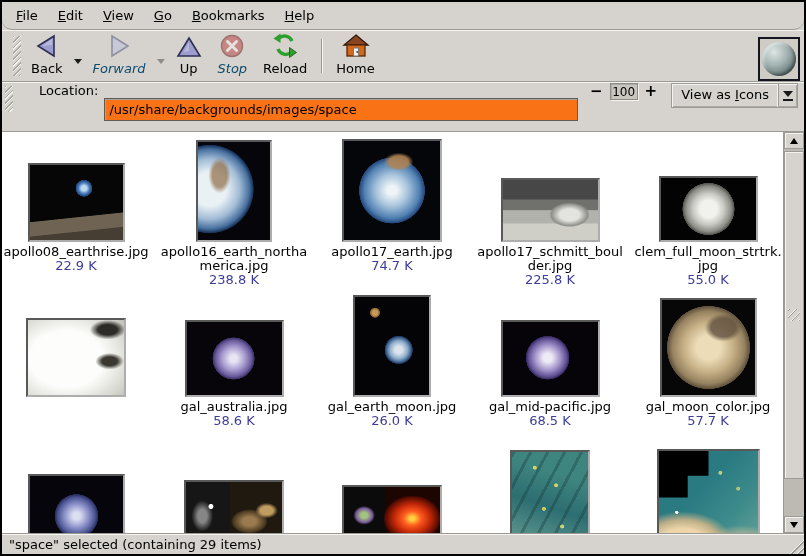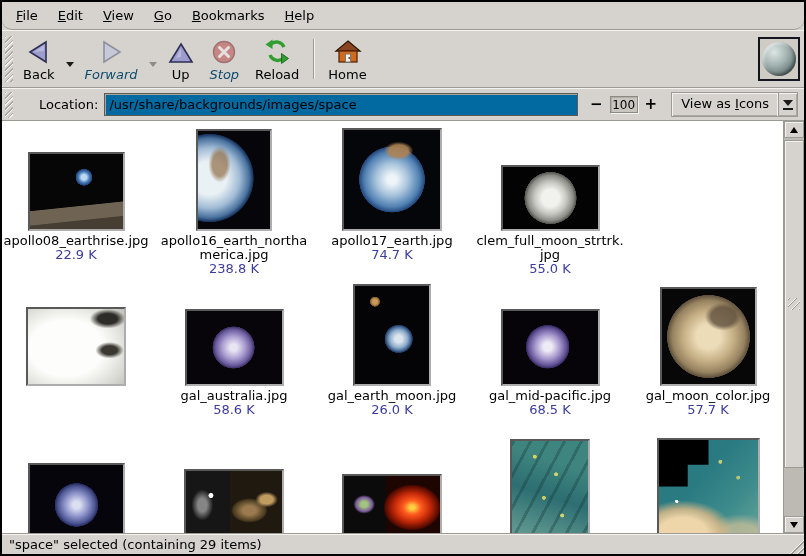--- a/index.html
+++ b/index.html
@@ -21,26 +21,26 @@
     height:28px; display:flex; align-items:center;
     padding-left:4px; background:#d6d3ce;
     border-bottom:1px solid #9c9a94;
     flex:0 0 auto;
     border-radius:10px;
   }
   .menu-item { padding:5px 10px; cursor:default; }
   .menu-item .u { text-decoration:underline; }
   
   .toolbar {
-    height:58px; flex:0 0 auto;
+    height:52px; flex:0 0 auto;
     display:flex; align-items:stretch;
     border-top:1px solid #f4f3f0;
     border-bottom:1px solid #9c9a94;
     background:#d6d3ce;
-    padding:2px 4px 2px 0;
+    padding:2px 4px 2px 8px;
   }
   .grip {
     width:8px; margin:3px 2px 3px 3px;
     background:repeating-linear-gradient(135deg,#aaa8a2 0 1px,#f2f1ee 1px 2px,transparent 2px 4px);
     flex:0 0 auto;
   }
   .tb-btn {
     display:flex; flex-direction:column; align-items:center; justify-content:flex-end;
     padding:3px 7px 2px; gap:2px; border:1px solid transparent;
   }
@@ -54,30 +54,31 @@
     border:2px solid #15151f; background:#cfccc6;
     display:flex; align-items:center; justify-content:center; flex:0 0 auto;
   }
   .throbber-globe {
     width:34px; height:34px; border-radius:50%;
     background: radial-gradient(circle at 36% 30%, #dde6e4, #a4b4b2 40%, #6e8080 70%, #47544f 90%, #313c39);
     box-shadow: inset -2px -2px 3px rgba(0,0,0,.35), inset 2px 2px 3px rgba(255,255,255,.5);
   }
   
   .locationbar {
-    height:33px; flex:0 0 auto; display:flex; align-items:center;
+    height:50px; flex:0 0 auto; display:flex; align-items:flex-start;
     border-top:1px solid #f4f3f0; border-bottom:1px solid #9c9a94;
     background:#d6d3ce; padding:0 6px 0 0; gap:6px;
   }
   .loc-label { margin-left:18px; }
   .loc-input {
     flex:1; height:23px; max-width:505px;
     border:1px solid #5f5c55; box-shadow: inset 1px 1px 0 #a8a59e;
-    background:#0369a1; padding:0 4px;
+    background:#f97316; padding:0 4px;
     font:13px "DejaVu Sans","Liberation Sans",sans-serif;
+    margin-top:15px;
   }
   .zoom-ctl { display:flex; align-items:center; gap:5px; margin-left:4px; }
   .zoom-btn { font-weight:bold; font-size:15px; padding:0 2px; cursor:default; line-height:1; }
   .zoom-level {
     min-width:28px; height:17px; text-align:center; font-size:12px; line-height:16px;
     background:#c9c6c0; border:1px solid #8c8a84;
     box-shadow: inset 1px 1px 0 #b0ada7, 1px 1px 0 #f4f3f0;
   }
   .view-combo {
     display:flex; align-items:stretch; height:25px; margin-left:6px;
@@ -353,20 +354,30 @@
           <div class="thumb-area">
               <div class="thumb t-bluemarble"></div>
             </div>
           <div class="labels">
               <div class="name-line">apollo17_earth.jpg</div>
               <div class="file-size">74.7 K</div>
             </div>
         </div>
         <div class="cell">
           <div class="thumb-area">
+              <div class="thumb t-moonboulder"></div>
+            </div>
+          <div class="labels">
+              <div class="name-line">apollo17_schmitt_boul</div>
+              <div class="name-line">der.jpg</div>
+              <div class="file-size">225.8 K</div>
+            </div>
+        </div>
+        <div class="cell">
+          <div class="thumb-area">
               <div class="thumb t-graymoon"></div>
             </div>
           <div class="labels">
               <div class="name-line">clem_full_moon_strtrk.</div>
               <div class="name-line">jpg</div>
               <div class="file-size">55.0 K</div>
             </div>
         </div>
       </div>
 

